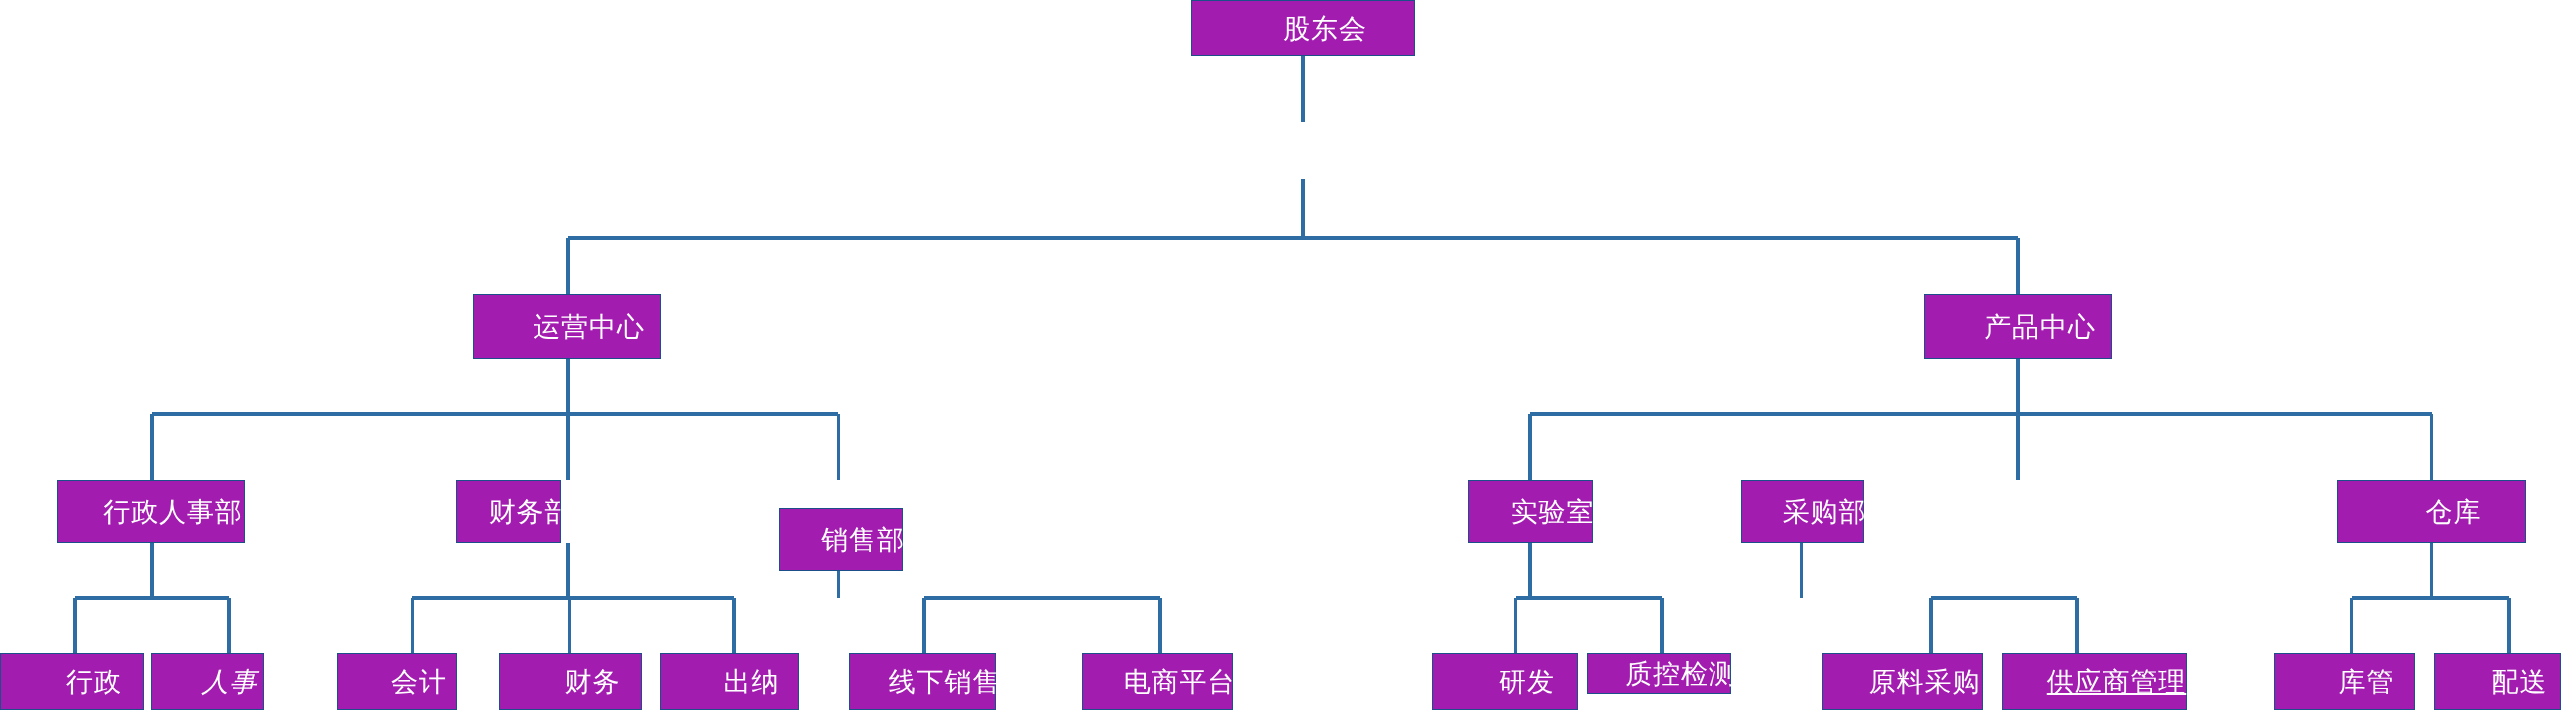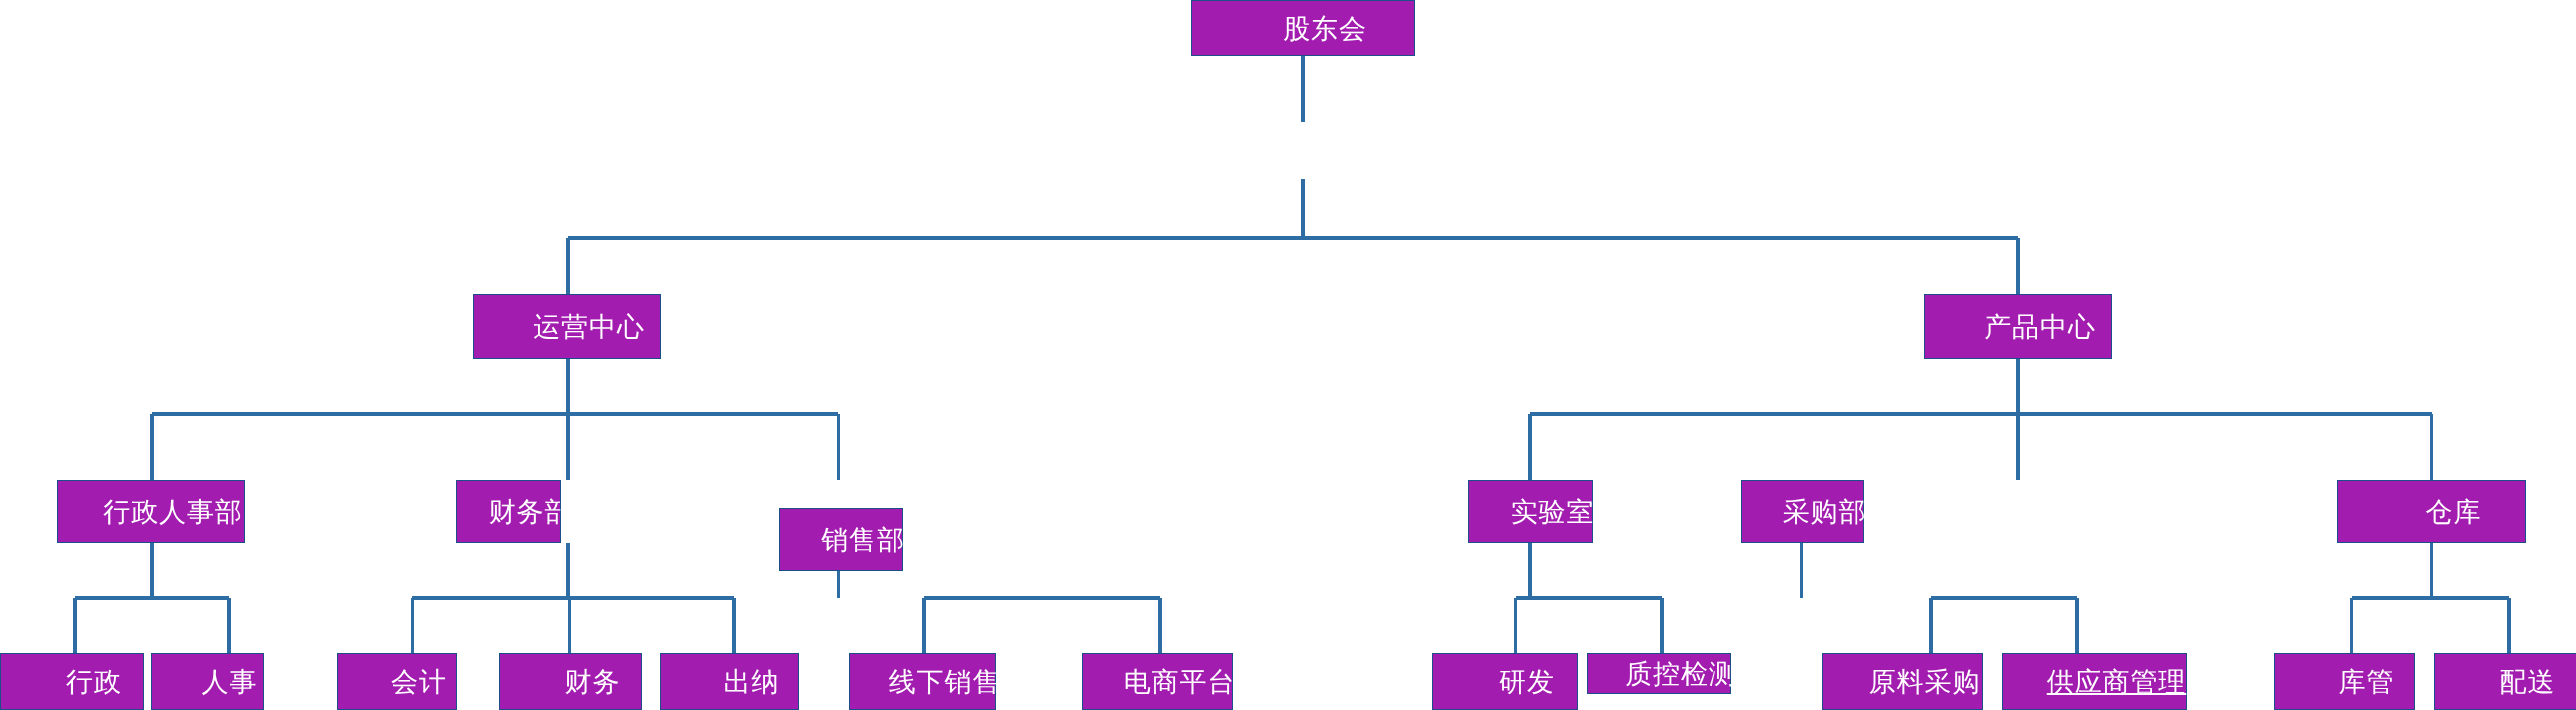--- a/index.html
+++ b/index.html
@@ -98,27 +98,27 @@
   <div class="node lvl2" style="left:1924px;top:294px;width:188px;height:65px;">产品中心</div>
 
   <div class="node lvl3" style="left:57px;top:480px;width:188px;height:63px;">行政人事部</div>
   <div class="node lvl3" style="left:456px;top:480px;width:105px;height:63px;">财务部</div>
   <div class="node lvl3" style="left:779px;top:508px;width:124px;height:63px;">销售部</div>
   <div class="node lvl3" style="left:1468px;top:480px;width:125px;height:63px;">实验室</div>
   <div class="node lvl3" style="left:1741px;top:480px;width:123px;height:63px;">采购部</div>
   <div class="node lvl3" style="left:2337px;top:480px;width:189px;height:63px;">仓库</div>
 
   <div class="node lvl4" style="left:0px;top:653px;width:144px;height:57px;">行政</div>
-  <div class="node lvl4" style="left:151px;top:653px;width:113px;height:57px;">人事</div>
+  <div class="node lvl4" style="left:151px;top:653px;width:113px;height:57px;font-style:italic;">人事</div>
   <div class="node lvl4" style="left:337px;top:653px;width:120px;height:57px;">会计</div>
   <div class="node lvl4" style="left:499px;top:653px;width:143px;height:57px;">财务</div>
   <div class="node lvl4" style="left:849px;top:653px;width:147px;height:57px;">线下销售</div>
   <div class="node lvl4" style="left:660px;top:653px;width:139px;height:57px;">出纳</div>
   <div class="node lvl4" style="left:1082px;top:653px;width:151px;height:57px;">电商平台</div>
   <div class="node lvl4" style="left:1432px;top:653px;width:146px;height:57px;">研发</div>
   <div class="node lvl4" style="left:1587px;top:653px;width:144px;height:41px;">质控检测</div>
   <div class="node lvl4" style="left:1822px;top:653px;width:161px;height:57px;">原料采购</div>
   <div class="node lvl4" style="left:2002px;top:653px;width:185px;height:57px;text-decoration:underline;">供应商管理</div>
   <div class="node lvl4" style="left:2274px;top:653px;width:141px;height:57px;">库管</div>
-  <div class="node lvl4" style="left:2434px;top:653px;width:143px;height:57px;">配送</div>
+  <div class="node lvl4" style="left:2434px;top:653px;width:127px;height:57px;">配送</div>
 
 </div>
 
 
 </body></html>

